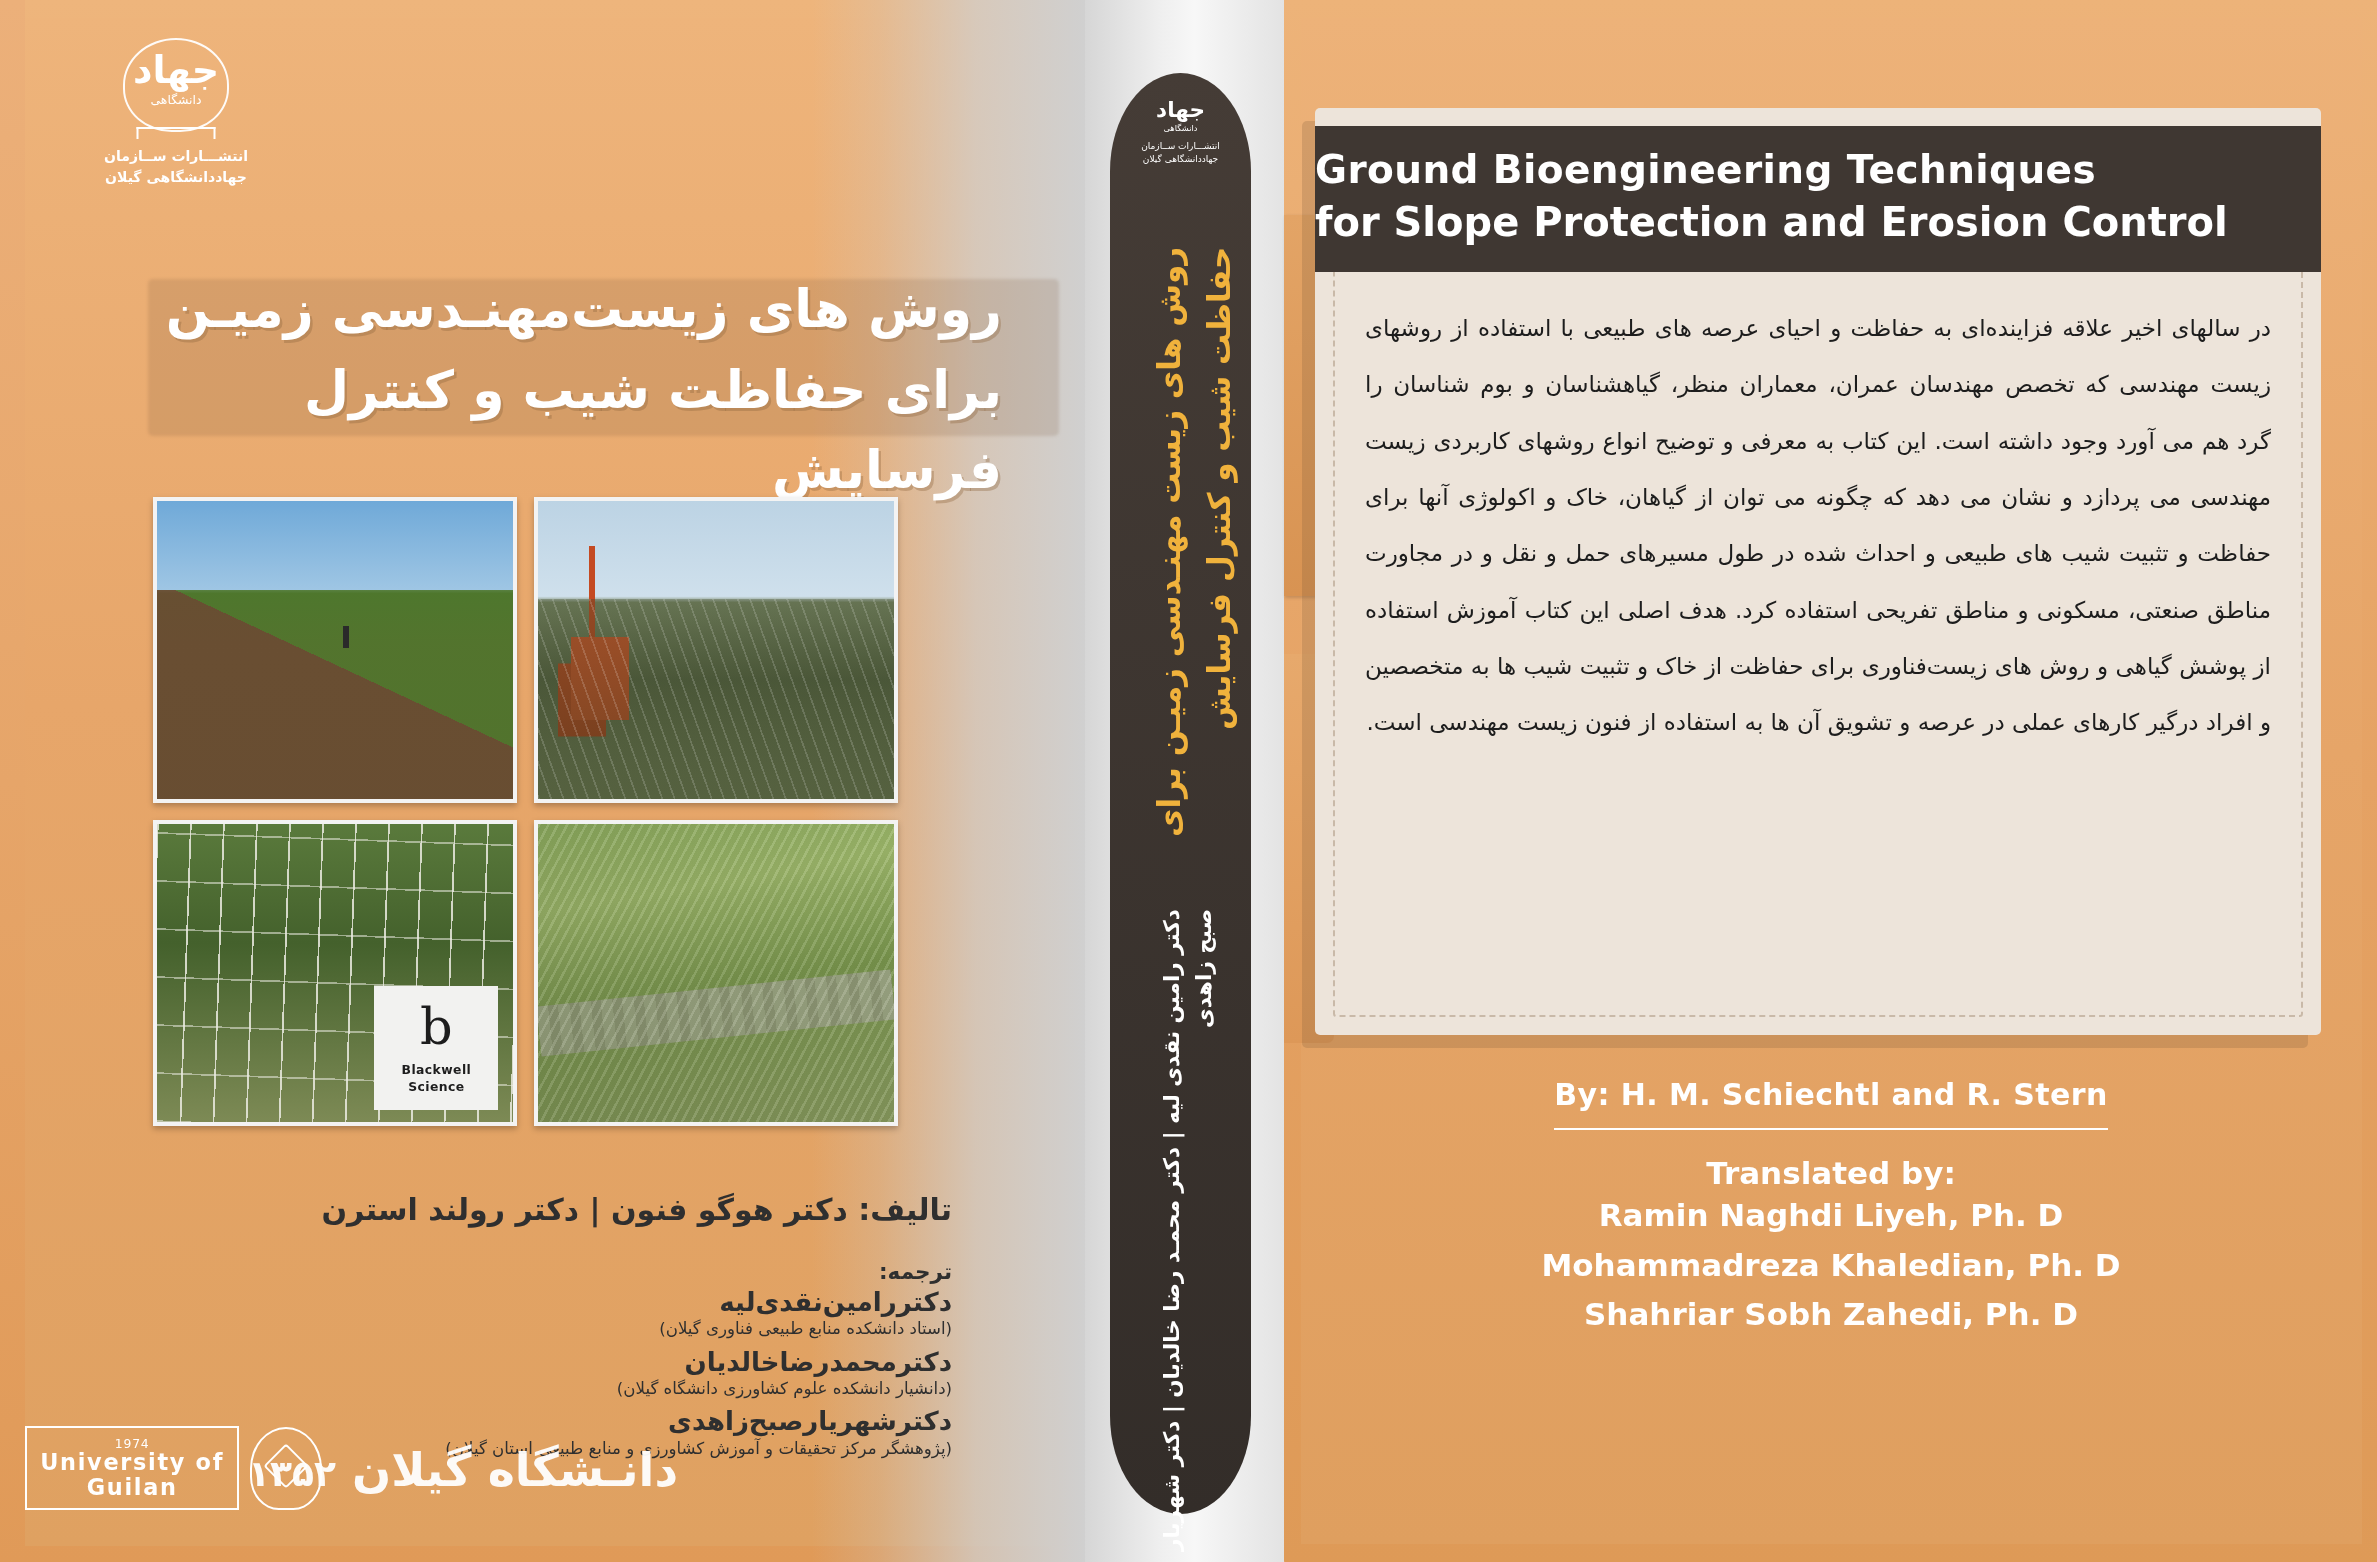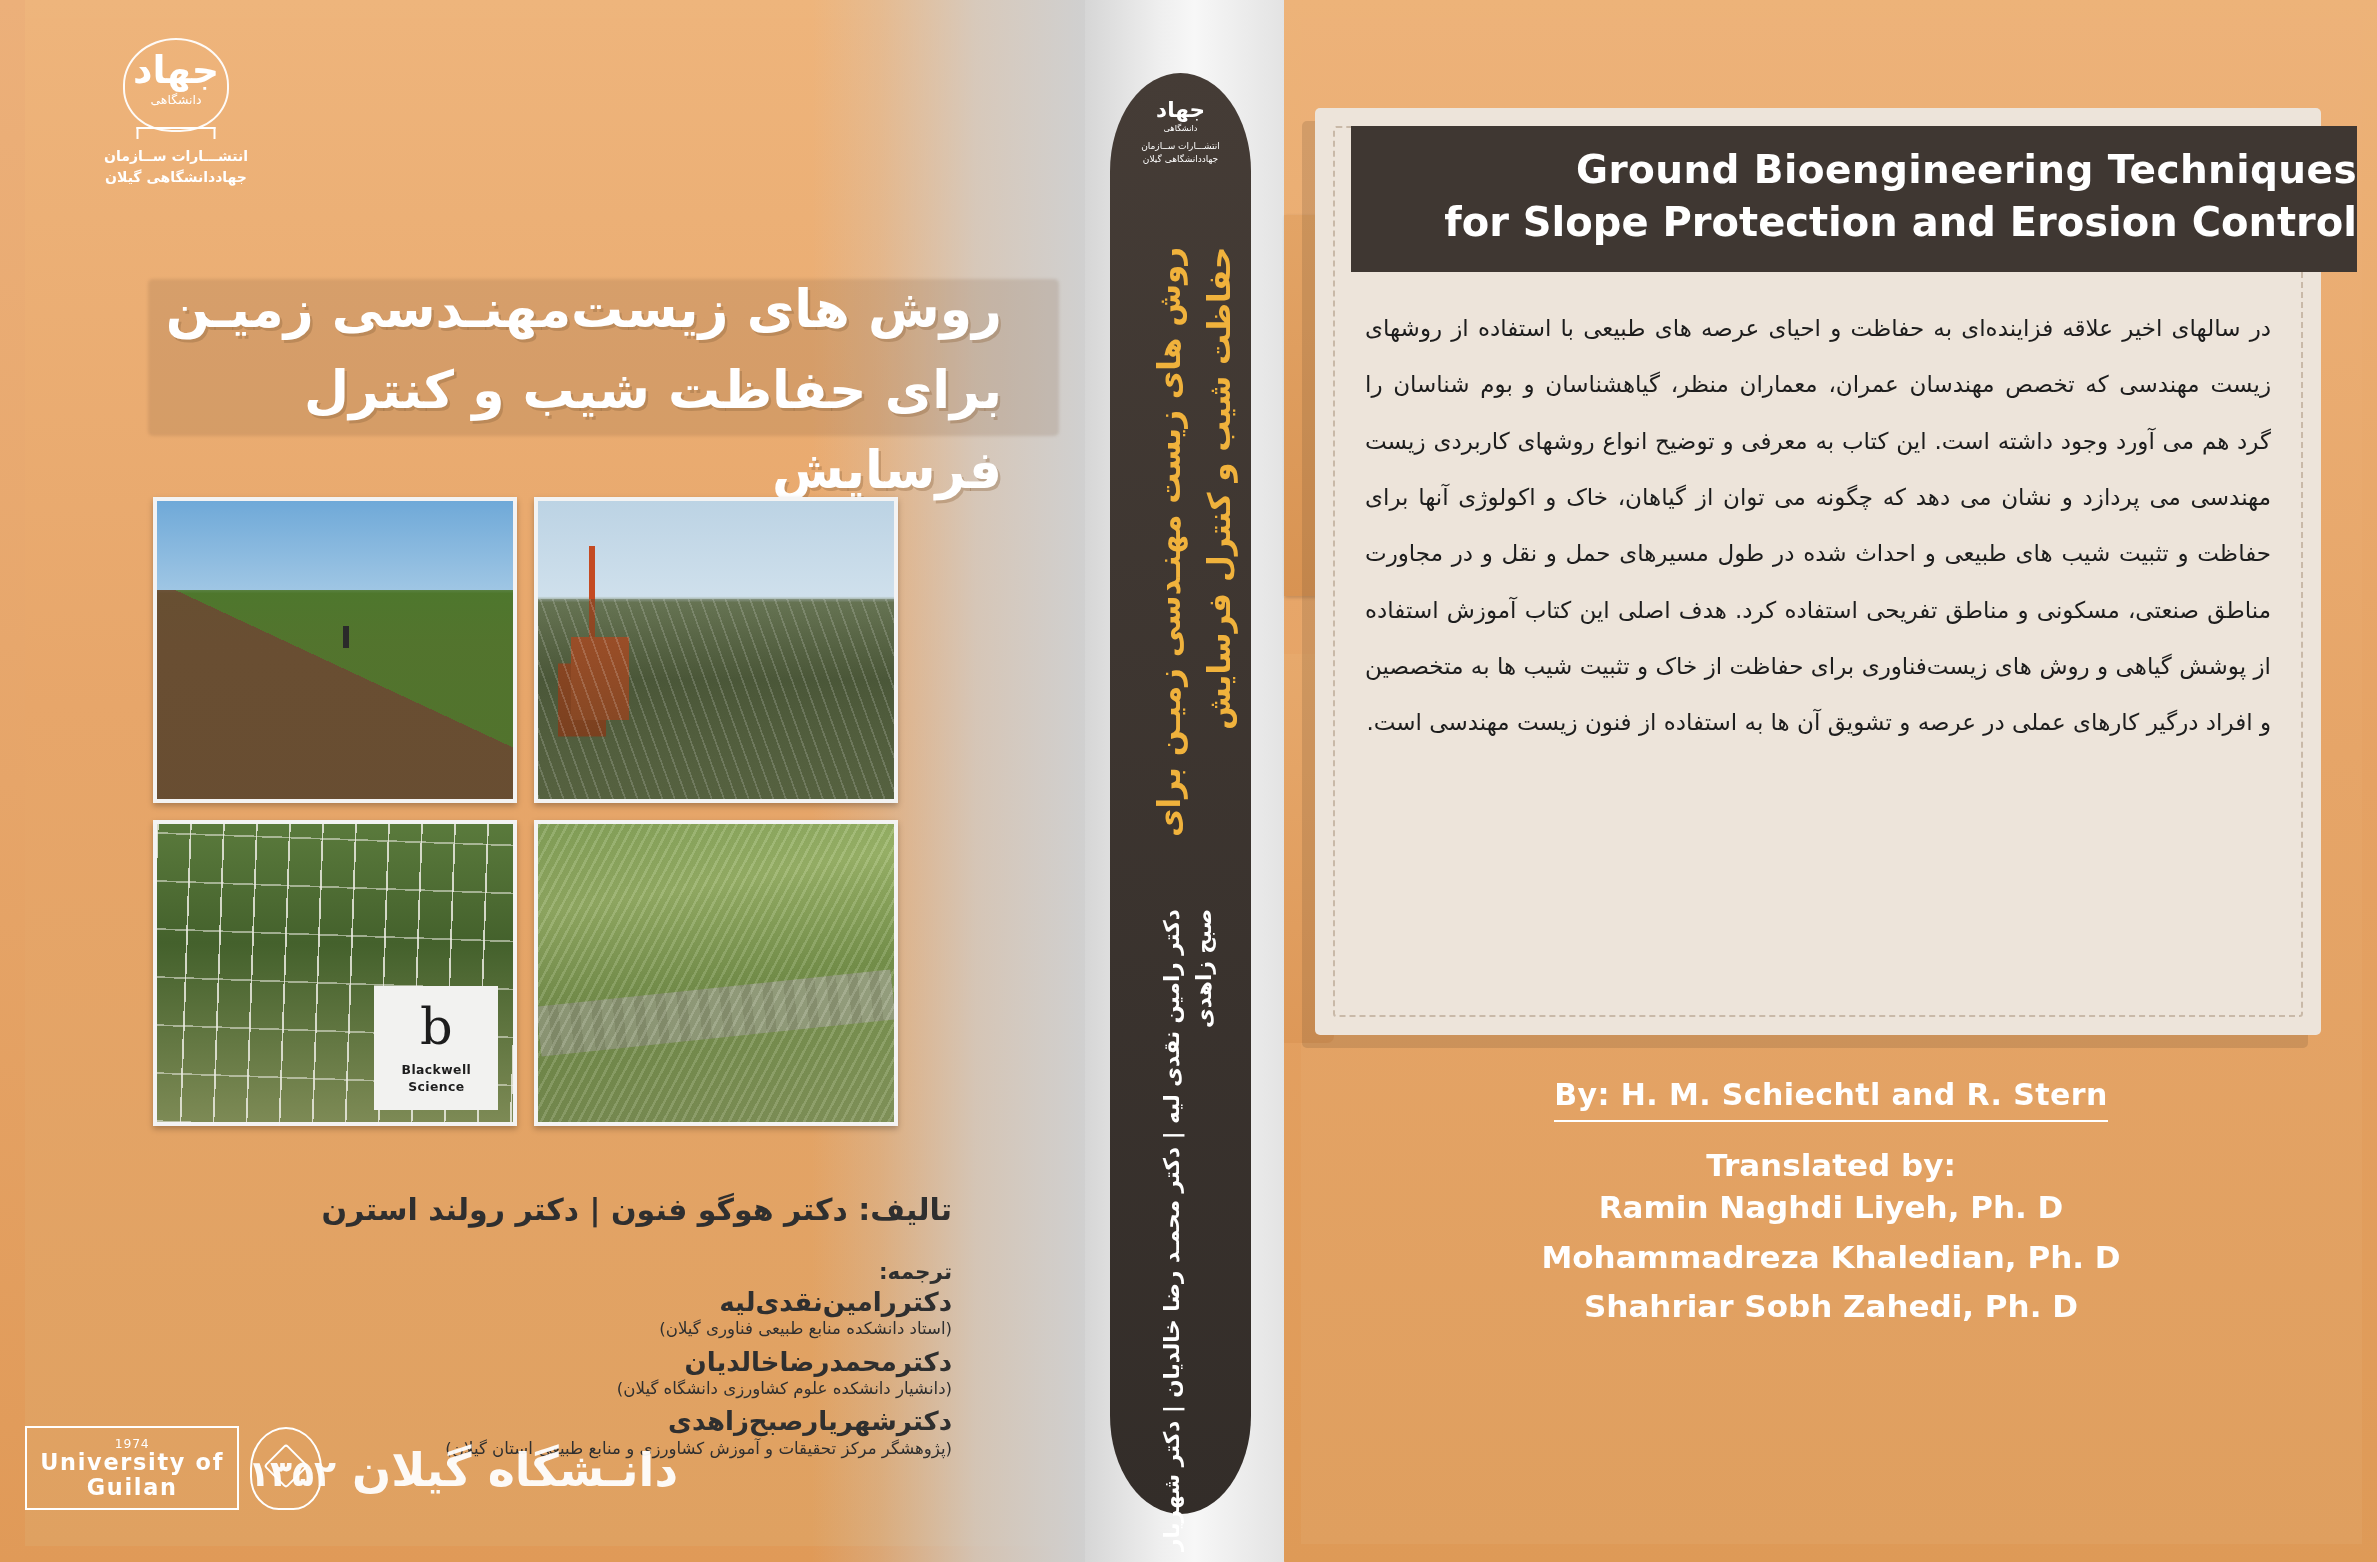--- a/index.html
+++ b/index.html
@@ -404,25 +404,24 @@
     border-radius: 3.3px;
     pointer-events: none;
   }
   .en-title {
     position: absolute;
     left: 0px; top: 18px;
     width: 100%;
     background: #3f3732;
     color: #ffffff;
     direction: ltr;
-    text-align: right;
+    text-align: left;
     padding: 21.5px 0 25px;
     box-sizing: border-box;
     clip-path: polygon(0 0, 100% 0, 100% 100%, 0 100%);
-    margin-left: 36px;
   }
   .en-title .l1 {
     font-size: 39px;
     font-weight: bold;
     letter-spacing: 0.4px;
     line-height: 1.15;
   }
   .en-title .l2 {
     font-size: 40px;
     font-weight: bold;
@@ -443,21 +442,21 @@
     left: 0; top: 1077px;
     width: 1094px;
     text-align: center;
     direction: ltr;
     color: #ffffff;
   }
   .fa-by {
     font-size: 30px;
     font-weight: bold;
     letter-spacing: 0.4px;
-    padding-bottom: 8px;
+    padding-bottom: 16px;
     display: inline-block;
     border-bottom: 2.5px solid #ffffff;
   }
   .fa-translated {
     font-size: 31px;
     margin-top: 25px;
     font-weight: bold;
   }
   .fa-trname {
     font-size: 31px;

